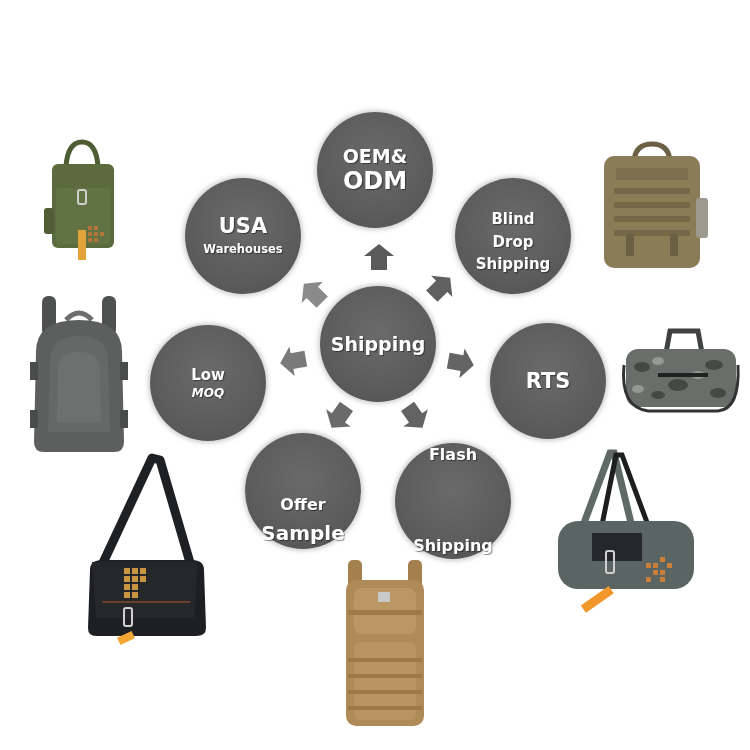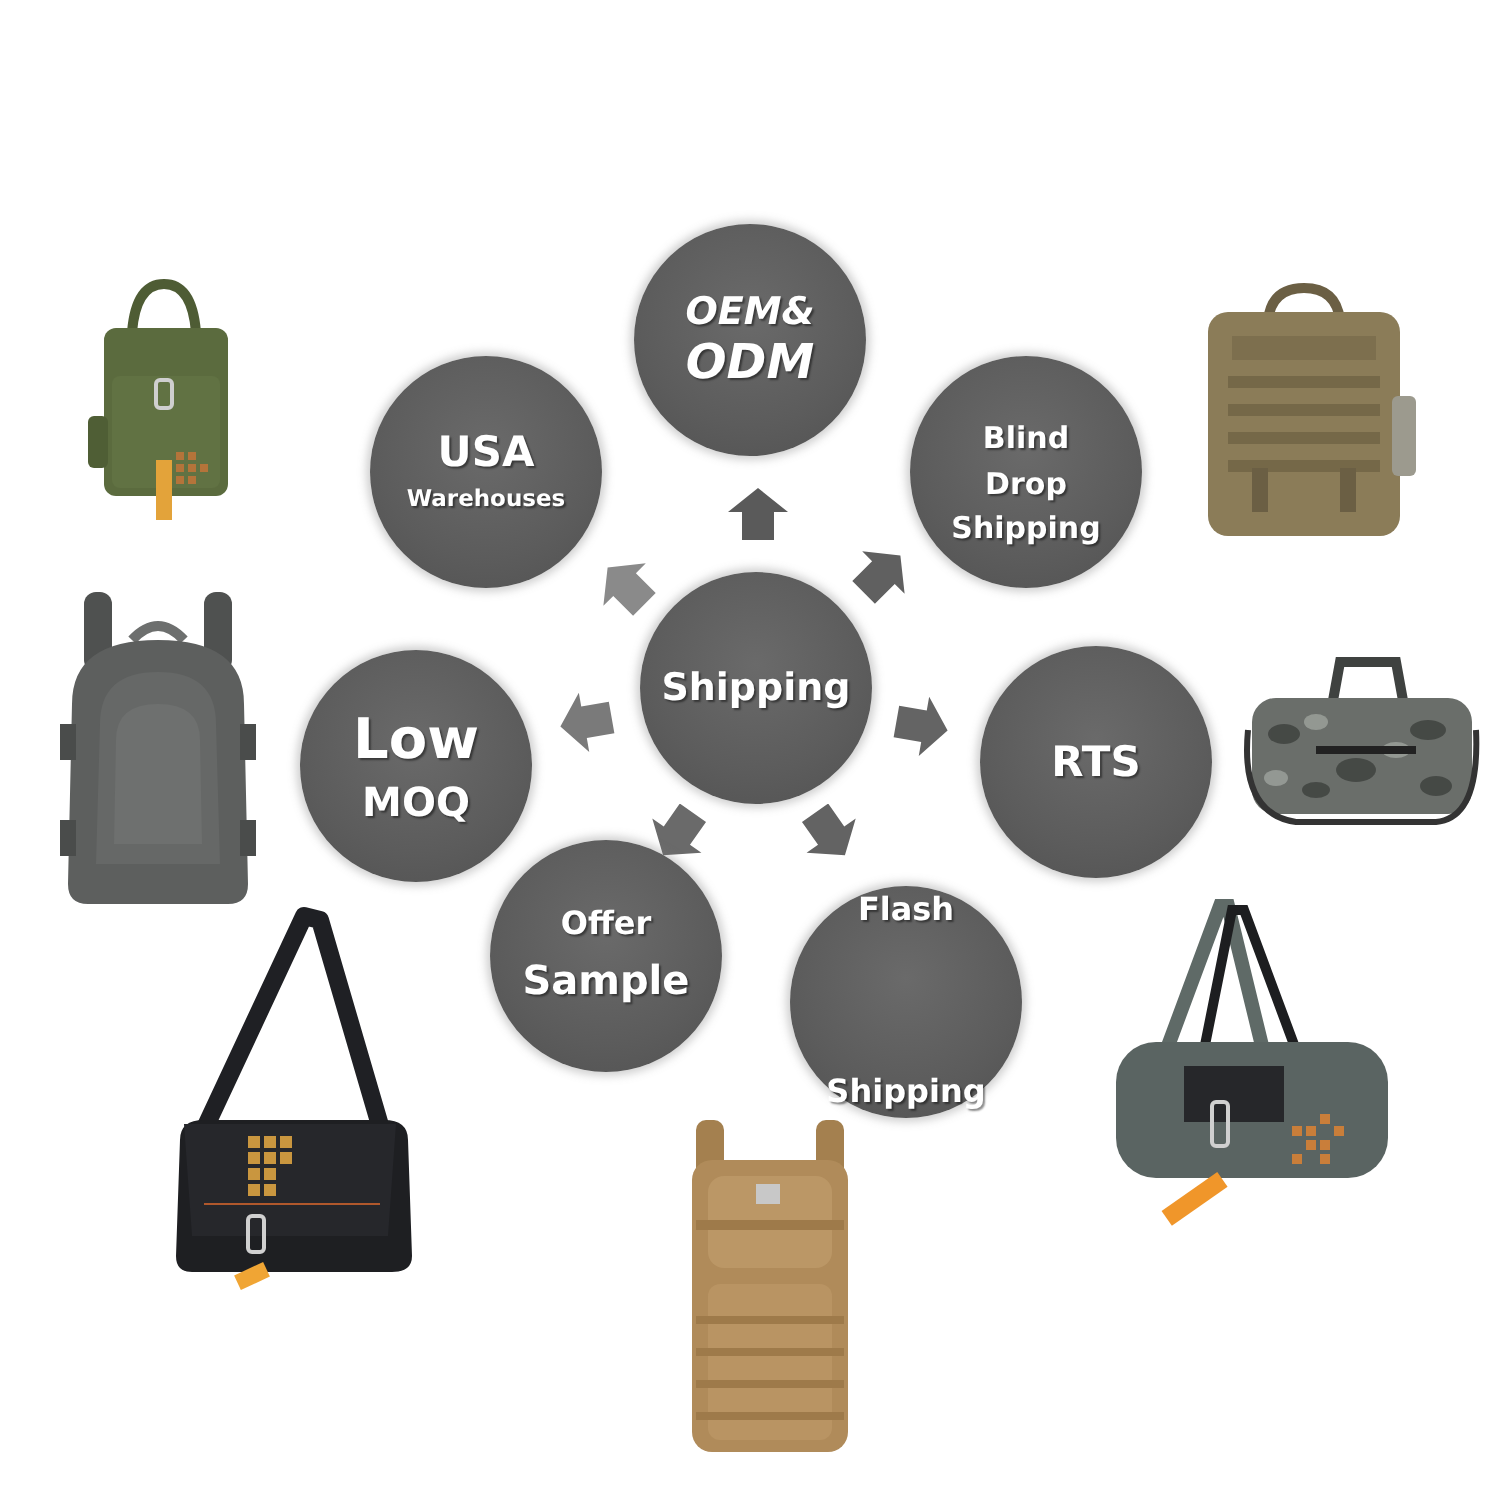--- a/index.html
+++ b/index.html
@@ -160,46 +160,46 @@
     <path d="M17 2 L32 14 L25 14 L25 28 L9 28 L9 14 L2 14 Z" fill="#7a7a7a" transform="rotate(-100 17 15)"></path>
   </svg>
 <svg class="arrow" style="left:296px;top:278px" viewBox="0 0 34 30">
     <path d="M17 2 L32 14 L25 14 L25 28 L9 28 L9 14 L2 14 Z" fill="#8a8a8a" transform="rotate(-45 17 15)"></path>
   </svg>
 
 <div class="circle" style="left:320px;top:286px;width:116px;height:116px;">
   <span class="t" style="font-size:19px;">Shipping</span>
 </div>
 
-<div class="circle" style="left:317px;top:112px;width:116px;height:116px;font-style:italic;">
+<div class="circle" style="left:317px;top:112px;width:116px;height:116px;">
   <span class="t" style="font-size:19px;">OEM&amp;</span>
   <span class="t" style="font-size:24px;">ODM</span>
 </div>
 
 <div class="circle" style="left:455px;top:178px;width:116px;height:116px;">
   <span class="t" style="font-size:15px;line-height:1.5;margin-top:12px;">Blind</span>
   <span class="t" style="font-size:15px;line-height:1.5;">Drop</span>
   <span class="t" style="font-size:15px;line-height:1.5;">Shipping</span>
 </div>
 
 <div class="circle" style="left:490px;top:323px;width:116px;height:116px;">
   <span class="t" style="font-size:21px;">RTS</span>
 </div>
 
 <div class="circle" style="left:395px;top:443px;width:116px;height:116px;justify-content:space-between;">
   <span class="t" style="font-size:16px;line-height:1.55;">Flash</span>
   <span class="t" style="font-size:16px;line-height:1.55;">Shipping</span>
 </div>
 
-<div class="circle" style="left:245px;top:420px;width:116px;height:116px;">
+<div class="circle" style="left:245px;top:433px;width:116px;height:116px;justify-content:flex-end;">
   <span class="t" style="font-size:16px;line-height:1.55;">Offer</span>
   <span class="t" style="font-size:20px;line-height:1.55;">Sample</span>
 </div>
 
 <div class="circle" style="left:150px;top:325px;width:116px;height:116px;">
-  <span class="t" style="font-size:28px;line-height:1.35;">Low</span>
-  <span class="t" style="font-size:20px;line-height:1.35;">MOQ</span>
+  <span class="t" style="font-size:15px;line-height:1.35;">Low</span>
+  <span class="t" style="font-size:12px;line-height:1.35;font-style:italic;">MOQ</span>
 </div>
 
 <div class="circle" style="left:185px;top:178px;width:116px;height:116px;text-align:right;">
   <span class="t" style="font-size:21px;line-height:1.3;">USA</span>
   <span class="t" style="font-size:11.5px;line-height:1.6;">Warehouses</span>
 </div>
 
 </body></html>

